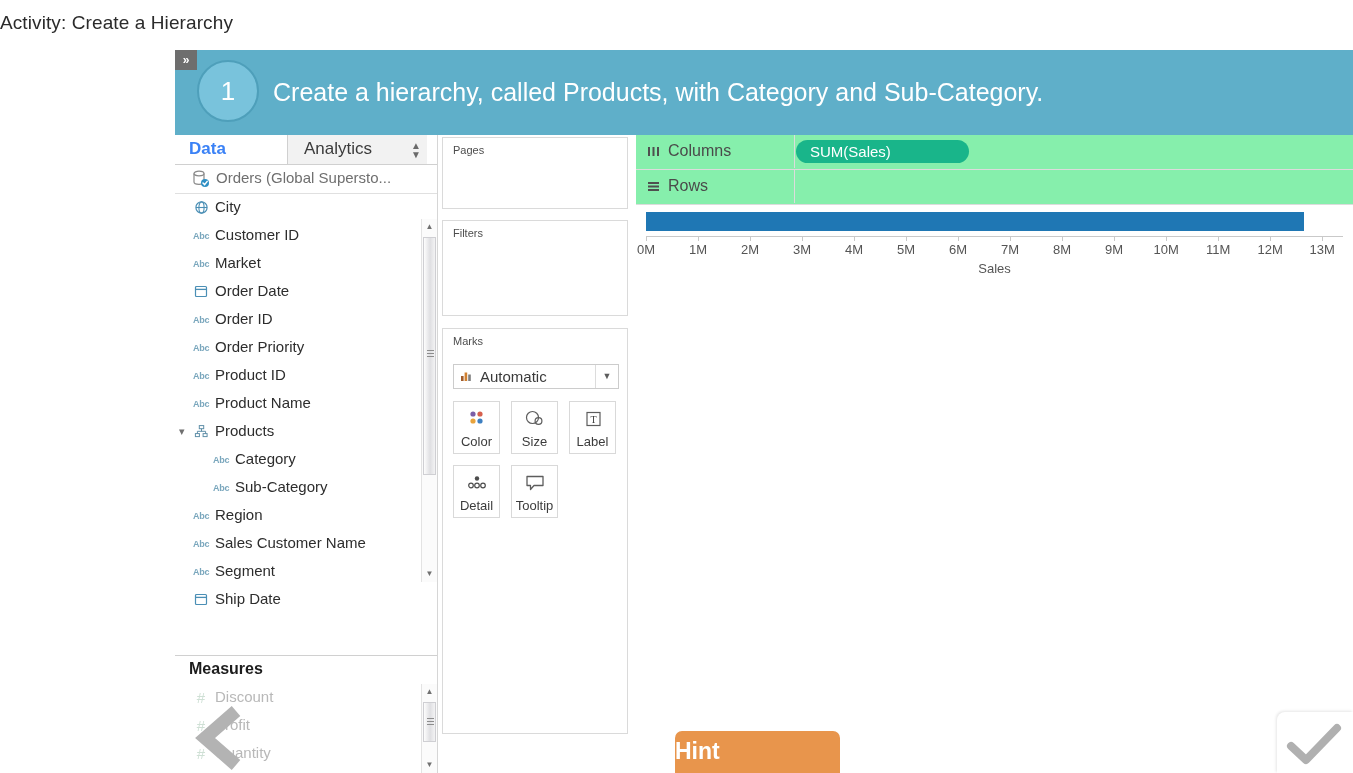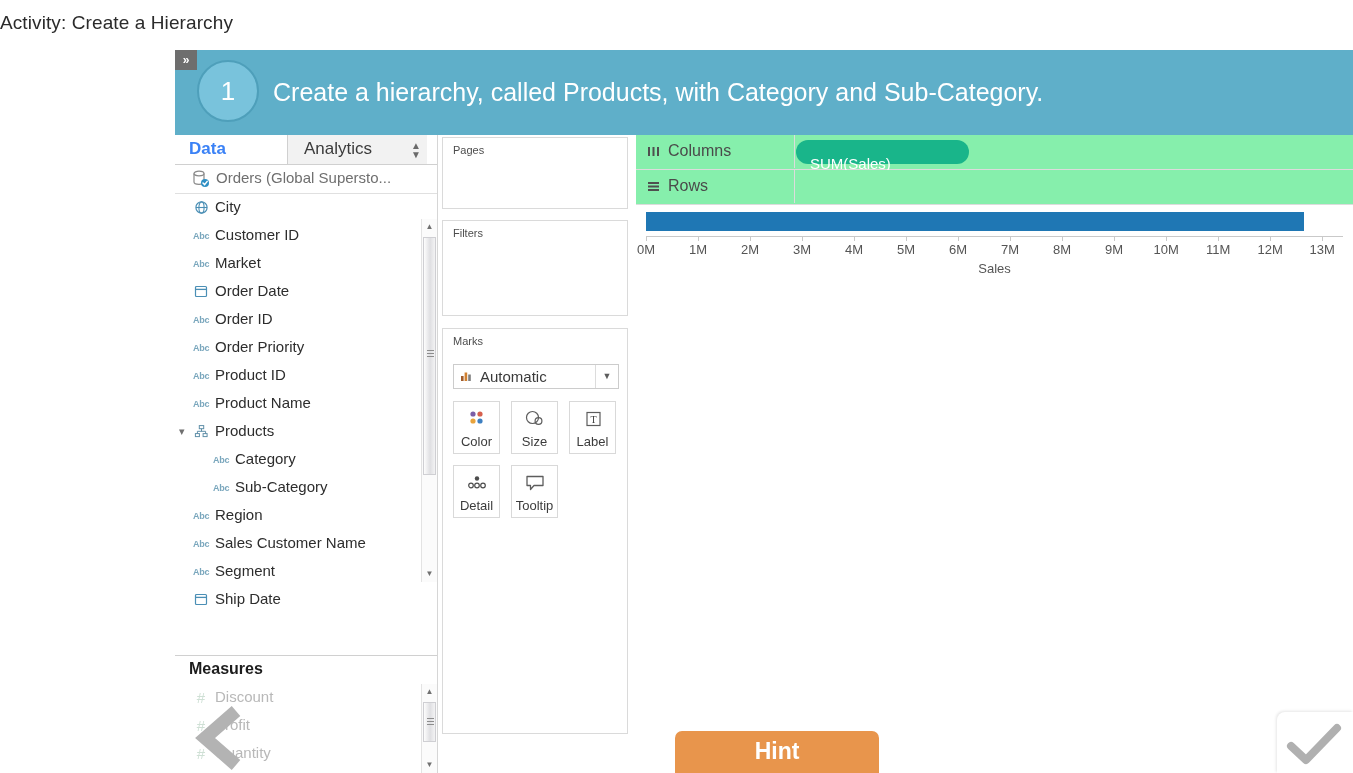--- a/index.html
+++ b/index.html
@@ -293,21 +293,21 @@
     position: absolute; left: 0; top: 0;
     width: 158px; height: 33px;
     border-right: 1px solid #dcdcdc;
   }
   .shelf-icon { position: absolute; left: 10px; top: 9px; width: 15px; height: 15px; color: #555; }
   .shelf-name { position: absolute; left: 32px; top: 7px; font-size: 16px; color: #4a4a4a; }
   .pill {
     position: absolute;
     left: 160px; top: 5px;
     height: 23px;
-    padding: 12px 14px;
+    padding: 0 14px;
     border-radius: 12px;
     background: #19b58a;
     color: #ffffff;
     font-size: 15px;
     line-height: 23px;
   }
   .pill.wide { width: 173px; box-sizing: border-box; text-align: left; }
 
   .plot {
     position: absolute;
@@ -344,27 +344,27 @@
     top: 57px;
     font-size: 13px;
     color: #555555;
     transform: translateX(-50%);
   }
 
   
   .hint-button {
     position: absolute;
     left: 675px; top: 731px;
-    width: 204px; height: 42px;
+    width: 165px; height: 42px;
     background: #e8954c;
     border-radius: 7px 7px 0 0;
     color: #ffffff;
     font-size: 23px;
     font-weight: bold;
-    text-align: center;
+    text-align: left;
     line-height: 40px;
     cursor: pointer;
   }
   .check-panel {
     position: absolute;
     left: 1277px; top: 712px;
     width: 76px; height: 61px;
     background: #ffffff;
     border-radius: 8px 0 0 0;
     box-shadow: -1px -1px 3px rgba(0,0,0,0.10);

